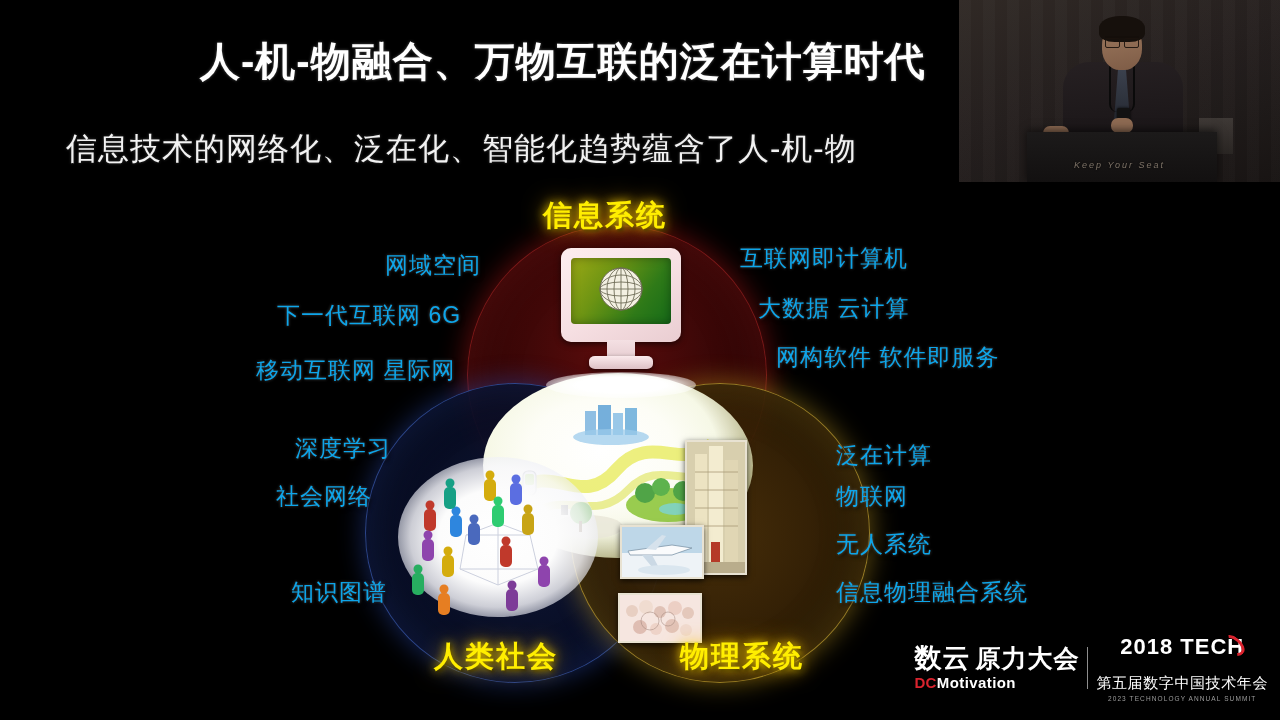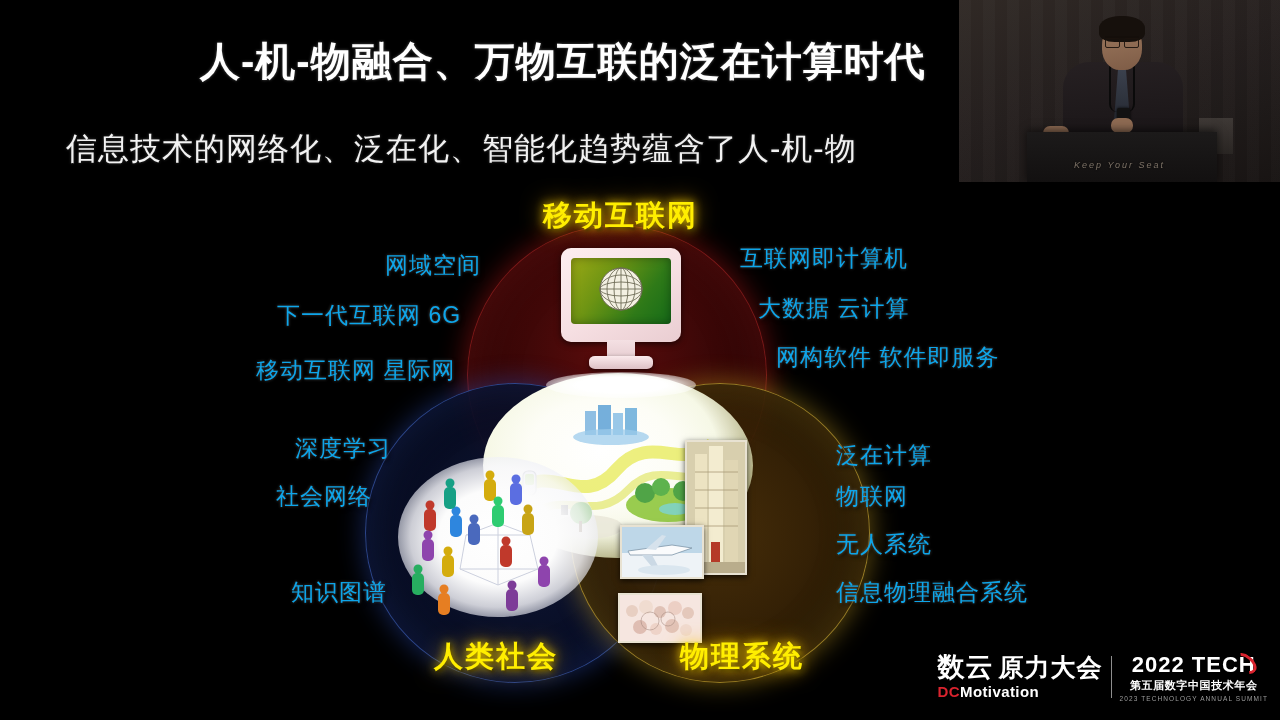--- a/index.html
+++ b/index.html
@@ -212,21 +212,21 @@
     font-size:15px; font-weight:bold; letter-spacing:.4px; }
   #logo-en .dc { color:#d9232e; }
   #logo-en .mot { color:#ffffff; }
   #logo-div { width:1px; height:42px; background:#8e8e8e; }
   #logo-right { display:flex; flex-direction:column; align-items:center; }
   #logo-year { position:relative; font-size:22px; font-weight:bold; color:#ffffff;
     letter-spacing:1px; line-height:1.05; }
   #logo-swoosh { position:absolute; right:-2px; top:2px; width:26px; height:17px;
     border:3px solid #d9232e; border-radius:50%; border-left-color:transparent;
     border-bottom-color:transparent; transform:rotate(38deg); }
-  #logo-sub1 { font-size:11px; color:#ffffff; letter-spacing:.6px; margin-top:2px;font-weight:bold; }
+  #logo-sub1 { font-size:15px; color:#ffffff; letter-spacing:.6px; margin-top:16px; }
   #logo-sub2 { font-size:6.5px; color:#9d9d9d; letter-spacing:1.1px; margin-top:2px; }
 </style>
 </head>
 <body>
 
 <div id="stage">
 
   <div id="title">人-机-物融合、万物互联的泛在计算时代</div>
   <div id="subtitle">信息技术的网络化、泛在化、智能化趋势蕴含了人-机-物</div>
 
@@ -404,21 +404,21 @@
             <circle cx="66" cy="35" r="6" fill="#f0dad0"></circle>
         </g>
         <g stroke="#9c8278" stroke-width="1" fill="none" opacity=".5">
           <circle cx="30" cy="26" r="9"></circle>
             <circle cx="48" cy="24" r="7"></circle>
         </g>
       </svg>
     </div>
   </div>
 
-  <div class="caption" id="cap-info">移动互联网</div>
+  <div class="caption" id="cap-info">信息系统</div>
   <div class="caption" id="cap-social">人类社会</div>
   <div class="caption" id="cap-phys">物理系统</div>
 
   <div class="kw" style="left:385px; top:250px">网域空间</div>
   <div class="kw" style="left:277px; top:300px">下一代互联网  6G</div>
   <div class="kw" style="left:256px; top:355px">移动互联网  星际网</div>
 
   <div class="kw" style="left:740px; top:243px">互联网即计算机</div>
   <div class="kw" style="left:758px; top:293px">大数据      云计算</div>
   <div class="kw" style="left:776px; top:342px">网构软件   软件即服务</div>
@@ -455,21 +455,21 @@
         <span class="yuanli">原力大会</span>
       </div>
       <div id="logo-en">
         <span class="dc">DC</span>
         <span class="mot">Motivation</span>
       </div>
     </div>
     <div id="logo-div"></div>
     <div id="logo-right">
       <div id="logo-year">
-        <span>2022 TECH</span>
+        <span>2018 TECH</span>
         <span id="logo-swoosh"></span>
       </div>
       <div id="logo-sub1">第五届数字中国技术年会</div>
       <div id="logo-sub2">2023 TECHNOLOGY ANNUAL SUMMIT</div>
     </div>
   </div>
 
 </div>
 
 </body></html>

